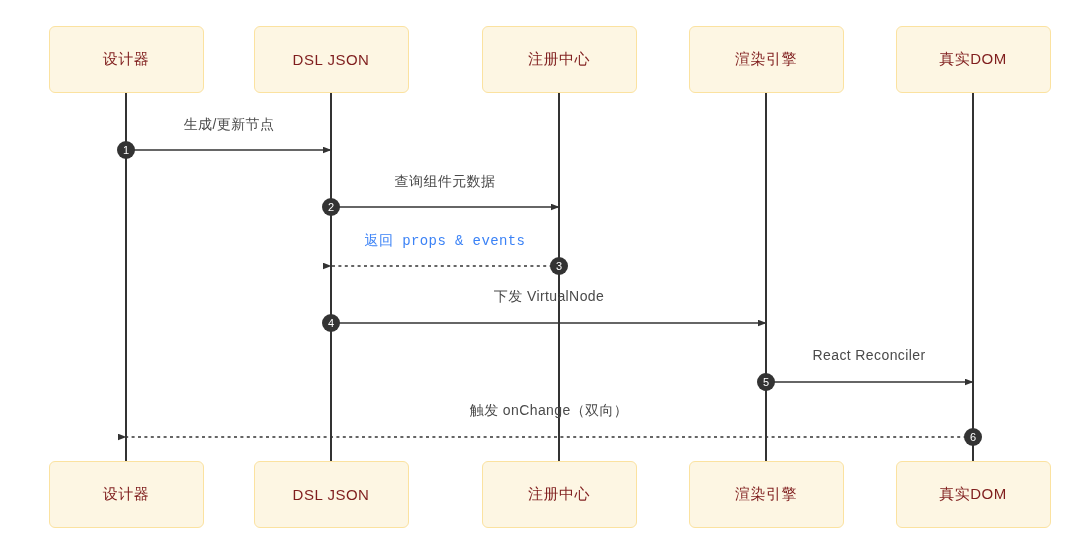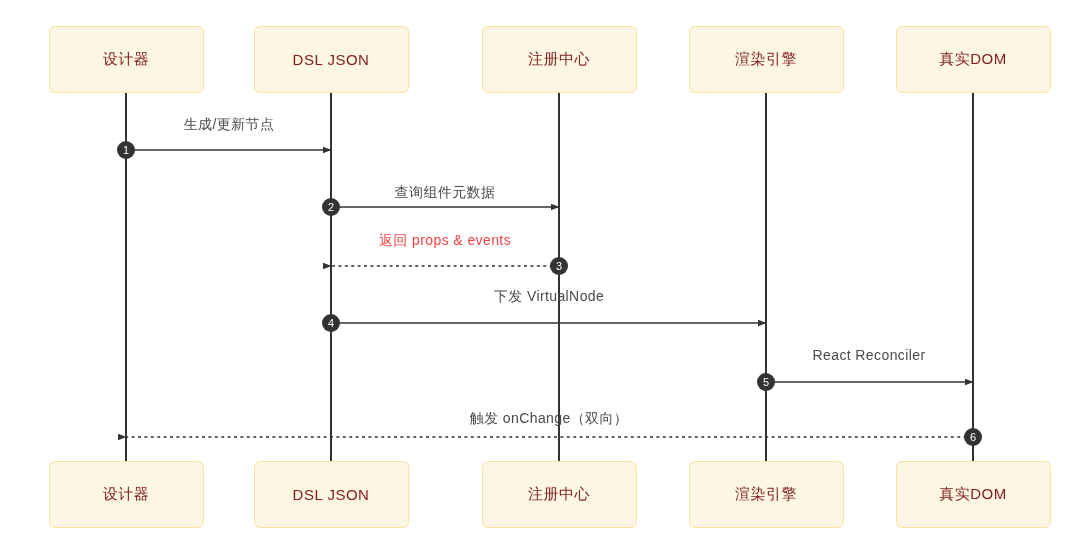--- a/index.html
+++ b/index.html
@@ -82,25 +82,25 @@
     </div>
   <div id="boxes-bottom">
       <div class="participant-box" style="left: 48.5px; top: 461px; width: 155px; height: 67px; background: rgb(253, 246, 227); border: 1.5px solid rgb(251, 226, 160);">设计器</div>
       <div class="participant-box" style="left: 253.5px; top: 461px; width: 155px; height: 67px; background: rgb(253, 246, 227); border: 1.5px solid rgb(251, 226, 160);">DSL JSON</div>
       <div class="participant-box" style="left: 481.5px; top: 461px; width: 155px; height: 67px; background: rgb(253, 246, 227); border: 1.5px solid rgb(251, 226, 160);">注册中心</div>
       <div class="participant-box" style="left: 688.5px; top: 461px; width: 155px; height: 67px; background: rgb(253, 246, 227); border: 1.5px solid rgb(251, 226, 160);">渲染引擎</div>
       <div class="participant-box" style="left: 895.5px; top: 461px; width: 155px; height: 67px; background: rgb(253, 246, 227); border: 1.5px solid rgb(251, 226, 160);">真实DOM</div>
     </div>
   <div id="labels">
       <div class="msg-label" style="left: 229px; top: 125px; color: rgb(74, 74, 74);">生成/更新节点</div>
-      <div class="msg-label" style="left: 445px; top: 182px; color: rgb(74, 74, 74); margin-top: 11px;">查询组件元数据</div>
-      <div class="msg-label" style="left: 445px; top: 241px; color: #ef4444;">返回 props &amp; events</div>
+      <div class="msg-label" style="left: 445px; top: 182px; color: rgb(74, 74, 74);">查询组件元数据</div>
+      <div class="msg-label" style="left: 445px; top: 241px; color: #3b82f6; font-family: Liberation Mono, monospace;">返回 props &amp; events</div>
       <div class="msg-label" style="left: 549px; top: 297px; color: rgb(74, 74, 74);">下发 VirtualNode</div>
       <div class="msg-label" style="left: 869px; top: 355px; color: rgb(74, 74, 74);">React Reconciler</div>
-      <div class="msg-label" style="left: 549px; top: 411px; color: rgb(74, 74, 74); margin-top: 8px;">触发 onChange（双向）</div>
+      <div class="msg-label" style="left: 549px; top: 411px; color: rgb(74, 74, 74);">触发 onChange（双向）</div>
     </div>
   <div id="markers">
       <div class="seq-num" style="left: 126px; top: 150px; background: rgb(51, 51, 51); color: rgb(255, 255, 255);">1</div>
       <div class="seq-num" style="left: 331px; top: 207px; background: rgb(51, 51, 51); color: rgb(255, 255, 255);">2</div>
       <div class="seq-num" style="left: 559px; top: 266px; background: rgb(51, 51, 51); color: rgb(255, 255, 255);">3</div>
       <div class="seq-num" style="left: 331px; top: 323px; background: rgb(51, 51, 51); color: rgb(255, 255, 255);">4</div>
       <div class="seq-num" style="left: 766px; top: 382px; background: rgb(51, 51, 51); color: rgb(255, 255, 255);">5</div>
       <div class="seq-num" style="left: 973px; top: 437px; background: rgb(51, 51, 51); color: rgb(255, 255, 255);">6</div>
     </div>
 

